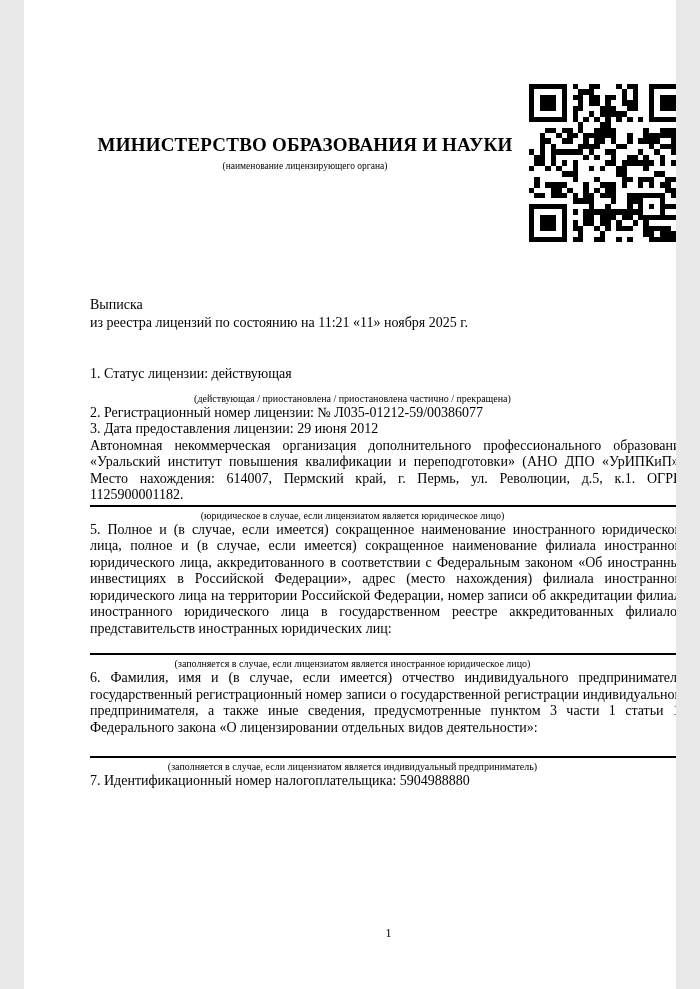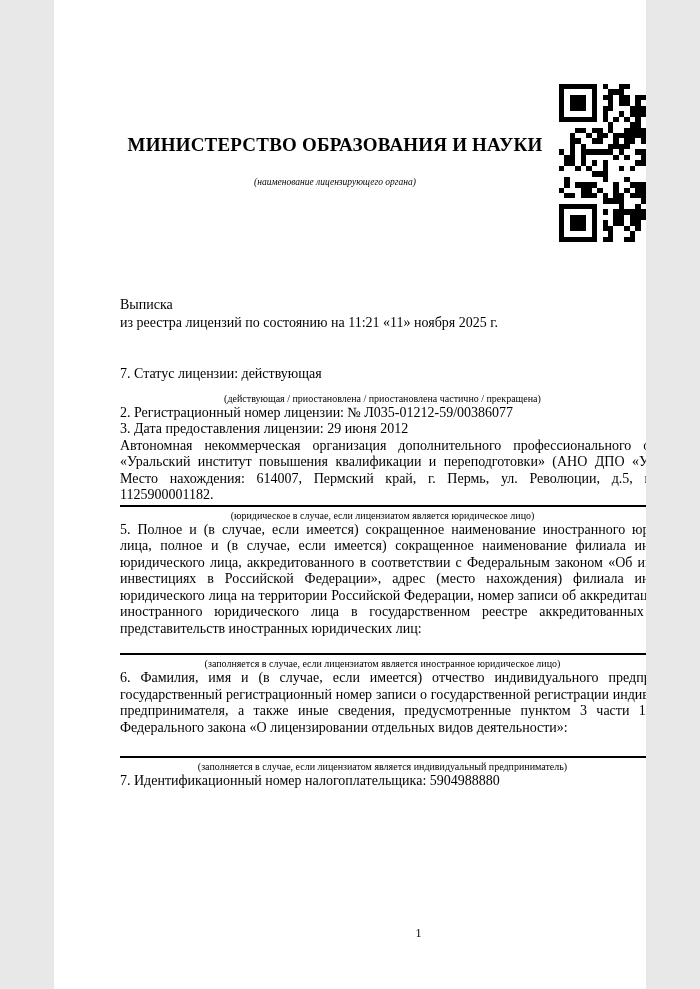--- a/index.html
+++ b/index.html
@@ -1,23 +1,23 @@
 <!DOCTYPE html>
 <html><head>
 <meta charset="utf-8">
 <style>
   html,body{margin:0;padding:0;background:#e8e8e8;}
   .page{
-    position:relative;width:592px;height:989px;background:#ffffff;
+    position:relative;width:652px;height:989px;background:#ffffff;
     font-family:"Liberation Serif", serif;color:#000;overflow:hidden;margin:0 auto;
   }
   .qr{position:absolute;left:505px;top:84px;width:158px;height:158px;shape-rendering:crispEdges;}
   .ministry{position:absolute;left:66px;top:128px;width:430px;text-align:center;}
   .ministry-title{font-weight:bold;font-size:19px;line-height:33px;letter-spacing:.2px;}
-  .ministry-caption{font-size:9.5px;margin-top:16px;font-style:italic;}
+  .ministry-caption{font-size:9.5px;margin-top:0;}
   .doc-head{position:absolute;left:66px;top:296px;width:597px;text-align:left;font-size:14px;line-height:17.5px;}
   .content{position:absolute;left:66px;top:366px;width:597px;font-size:14px;line-height:16.5px;}
   .content p{margin:0;}
   .just{text-align:justify;}
   .caption{font-size:10px;line-height:12px;text-align:center;padding-right:72px;}
   .rule{border-top:2px solid #000;height:0;}
   .mt1{margin-top:1px}.mt2{margin-top:10px}.mt3{margin-top:3px}
   .mt14{margin-top:14px}.mt15{margin-top:15px}.mt16{margin-top:16px}
   .mt18{margin-top:18px}.mt20{margin-top:20px}.mt22{margin-top:22px}
   .pageno{position:absolute;left:66px;top:926px;width:597px;text-align:center;font-size:12px;}
@@ -449,21 +449,21 @@
     <div class="ministry-caption">(наименование лицензирующего органа)</div>
   </div>
 
   <div class="doc-head">
     <div>Выписка</div>
     <div>из реестра лицензий по состоянию на 11:21 «11» ноября 2025 г.</div>
   </div>
 
   <div class="content">
 
-    <p>7. Статус лицензии: действующая</p>
+    <p>1. Статус лицензии: действующая</p>
     <div class="caption mt2">(действующая / приостановлена / приостановлена частично / прекращена)</div>
 
     <p class="mt22">2. Регистрационный номер лицензии: № Л035-01212-59/00386077</p>
 
     <p class="mt16">3. Дата предоставления лицензии: 29 июня 2012</p>
 
     <p class="just">Автономная некоммерческая организация дополнительного профессионального образования «Уральский институт повышения квалификации и переподготовки» (АНО ДПО «УрИПКиП»). Место нахождения: 614007, Пермский край, г. Пермь, ул. Революции, д.5, к.1. ОГРН: 1125900001182.</p>
     <div class="rule mt1"></div>
     <div class="caption mt3">(юридическое в случае, если лицензиатом является юридическое лицо)</div>
 

